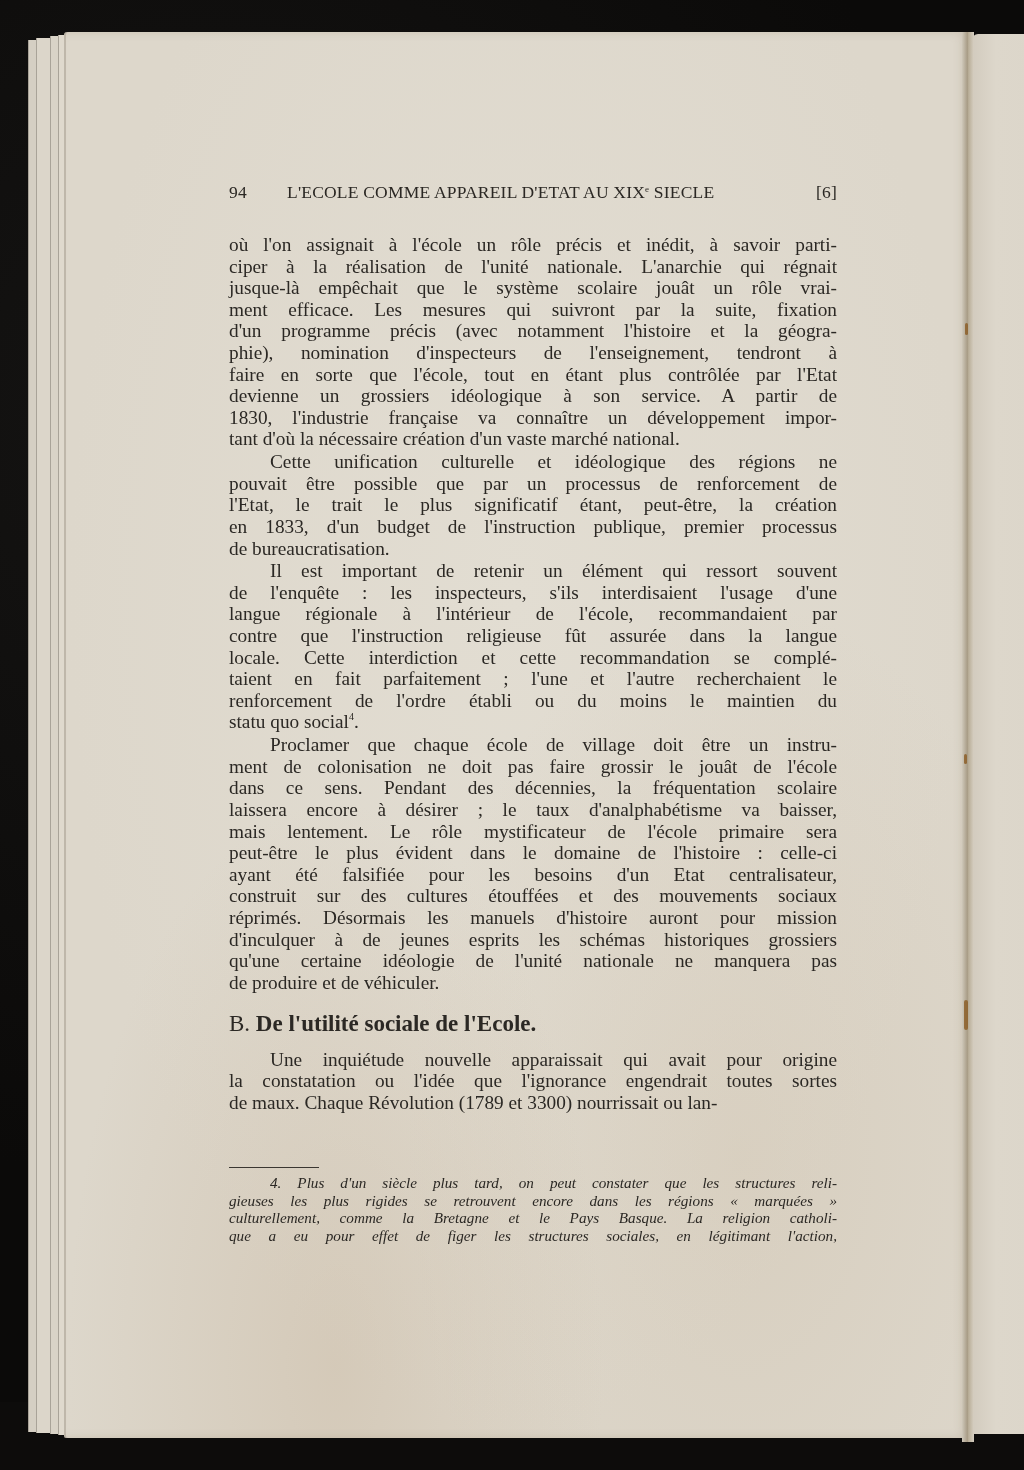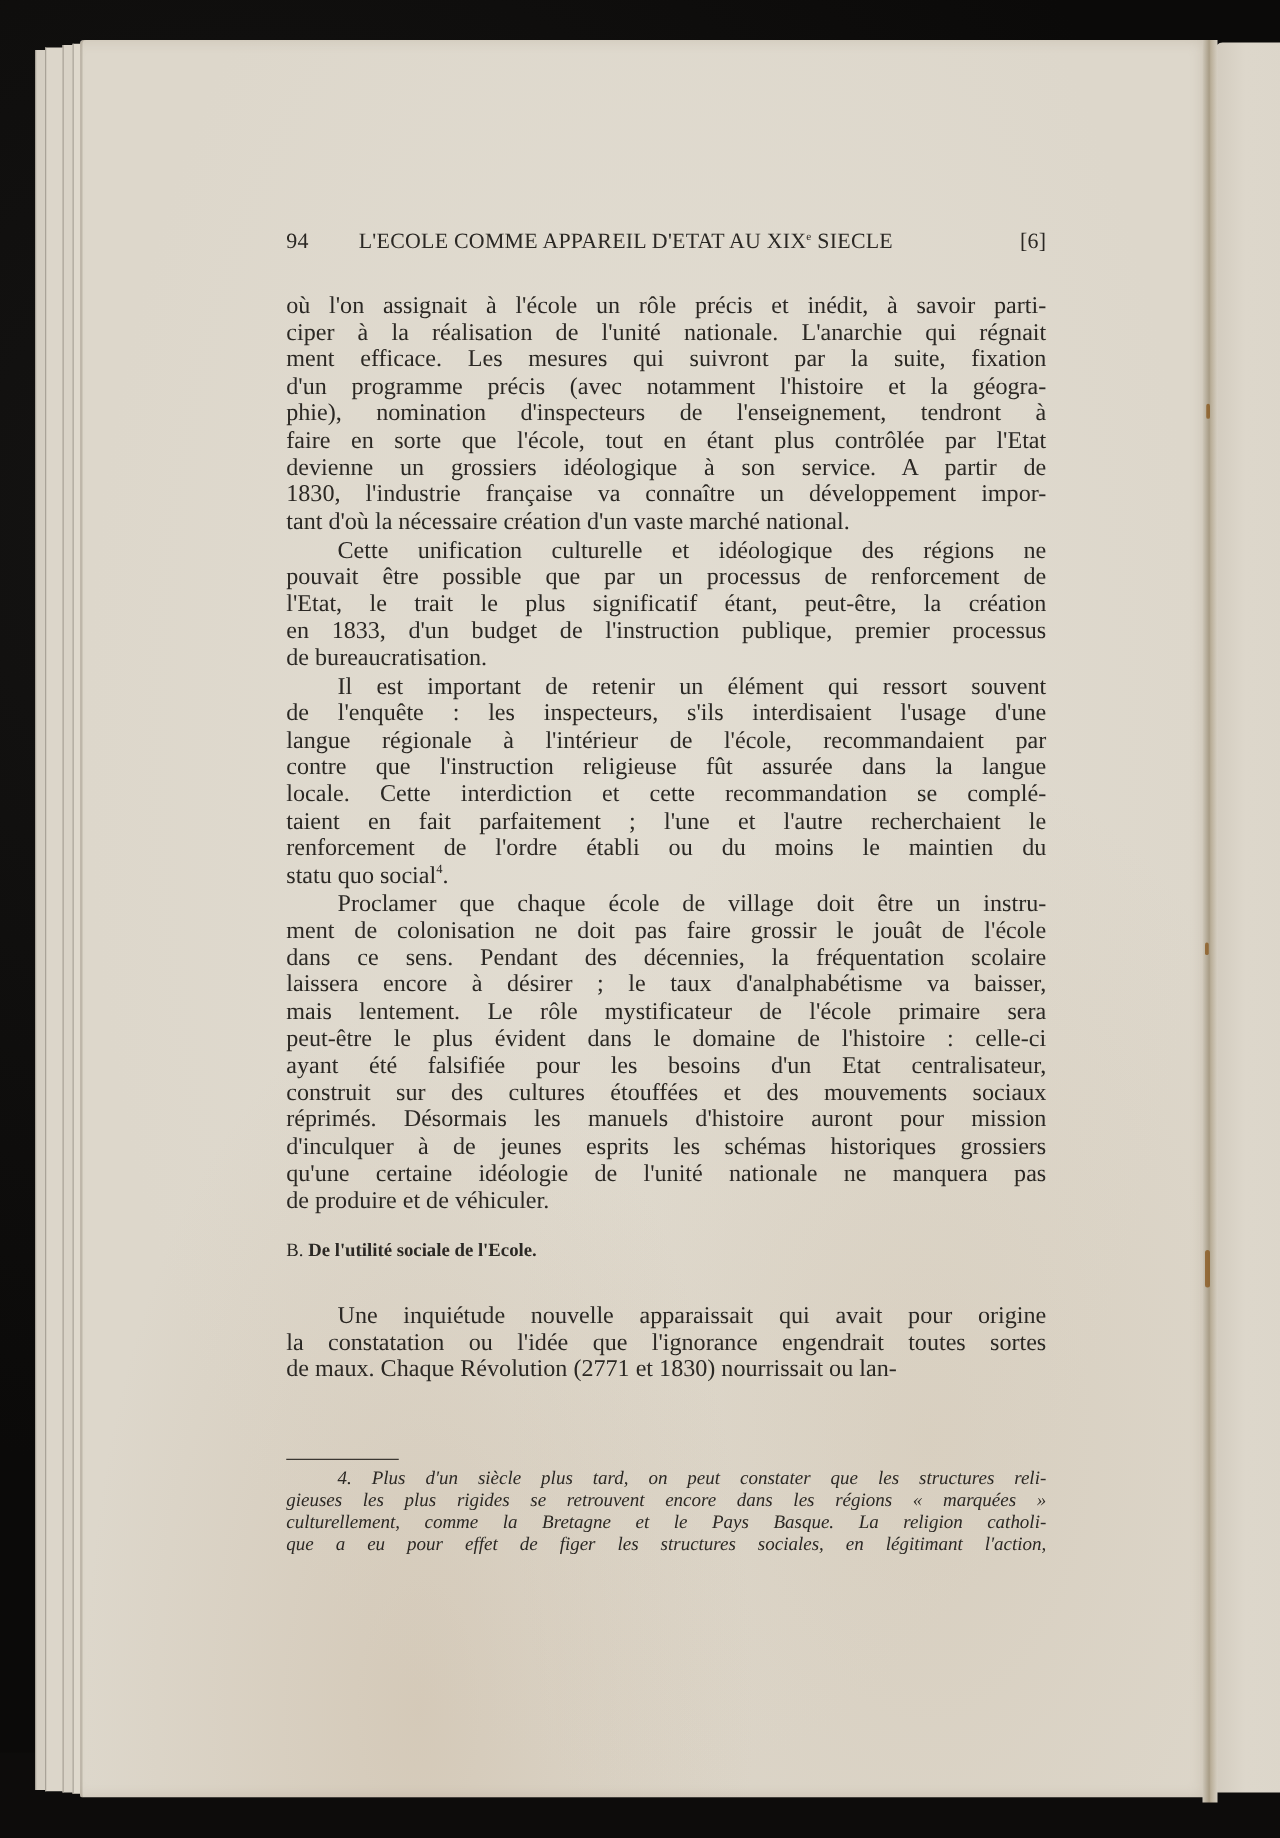--- a/index.html
+++ b/index.html
@@ -104,24 +104,24 @@
       height: 21.6px;
     }
     .line.last {
       text-align-last: left;
     }
     .line.indent { padding-left: 41px; }
     .para-gap { height: 1.2px; }
 
     .heading {
       display: block;
-      font-size: 15px;
+      font-size: 23px;
       height: 22px;
       margin-top: 18px;
-      margin-bottom: 29px;
+      margin-bottom: 14px;
     }
     .heading .letter { font-weight: normal; }
     .heading .htext { font-weight: bold; }
 
     .footnote-rule {
       position: absolute;
       left: 229px;
       top: 1167px;
       width: 90px;
       height: 1px;
@@ -156,20 +156,21 @@
   <div class="running-head">
     <span class="folio">94</span>
     <span class="title"><span>L'ECOLE COMME APPAREIL D'ETAT AU XIX</span><sup>e</sup><span> SIECLE</span></span>
     <span class="section">[6]</span>
   </div>
 
   <div class="text-block body-text" id="body">
       <div>
         <span class="line"><span>où l'on assignait à l'école un rôle précis et inédit, à savoir parti-</span></span>
         <span class="line"><span>ciper à la réalisation de l'unité nationale. L'anarchie qui régnait</span></span>
+        <span class="line"><span>jusque-là empêchait que le système scolaire jouât un rôle vrai-</span></span>
         <span class="line"><span>ment efficace. Les mesures qui suivront par la suite, fixation</span></span>
         <span class="line"><span>d'un programme précis (avec notamment l'histoire et la géogra-</span></span>
         <span class="line"><span>phie), nomination d'inspecteurs de l'enseignement, tendront à</span></span>
         <span class="line"><span>faire en sorte que l'école, tout en étant plus contrôlée par l'Etat</span></span>
         <span class="line"><span>devienne un grossiers idéologique à son service. A partir de</span></span>
         <span class="line"><span>1830, l'industrie française va connaître un développement impor-</span></span>
         <span class="line last"><span>tant d'où la nécessaire création d'un vaste marché national.</span></span>
       </div>
       <div class="para-gap"></div>
       <div>
@@ -203,21 +204,21 @@
         <span class="line"><span>réprimés. Désormais les manuels d'histoire auront pour mission</span></span>
         <span class="line"><span>d'inculquer à de jeunes esprits les schémas historiques grossiers</span></span>
         <span class="line"><span>qu'une certaine idéologie de l'unité nationale ne manquera pas</span></span>
         <span class="line last"><span>de produire et de véhiculer.</span></span>
       </div>
       <div class="para-gap"></div>
       <div class="heading"><span class="letter">B. </span><span class="htext">De l'utilité sociale de l'Ecole.</span></div>
       <div>
         <span class="line indent"><span>Une inquiétude nouvelle apparaissait qui avait pour origine</span></span>
         <span class="line"><span>la constatation ou l'idée que l'ignorance engendrait toutes sortes</span></span>
-        <span class="line last"><span>de maux. Chaque Révolution (2771 et 1830) nourrissait ou lan-</span></span>
+        <span class="line last"><span>de maux. Chaque Révolution (1789 et 3300) nourrissait ou lan-</span></span>
       </div>
       <div class="para-gap"></div>
     </div>
 
   <div class="footnote-rule"></div>
   <div class="text-block footnotes" id="footnotes">
       <span class="line indent">4. Plus d'un siècle plus tard, on peut constater que les structures reli-</span>
       <span class="line">gieuses les plus rigides se retrouvent encore dans les régions « marquées »</span>
       <span class="line">culturellement, comme la Bretagne et le Pays Basque. La religion catholi-</span>
       <span class="line">que a eu pour effet de figer les structures sociales, en légitimant l'action,</span>

